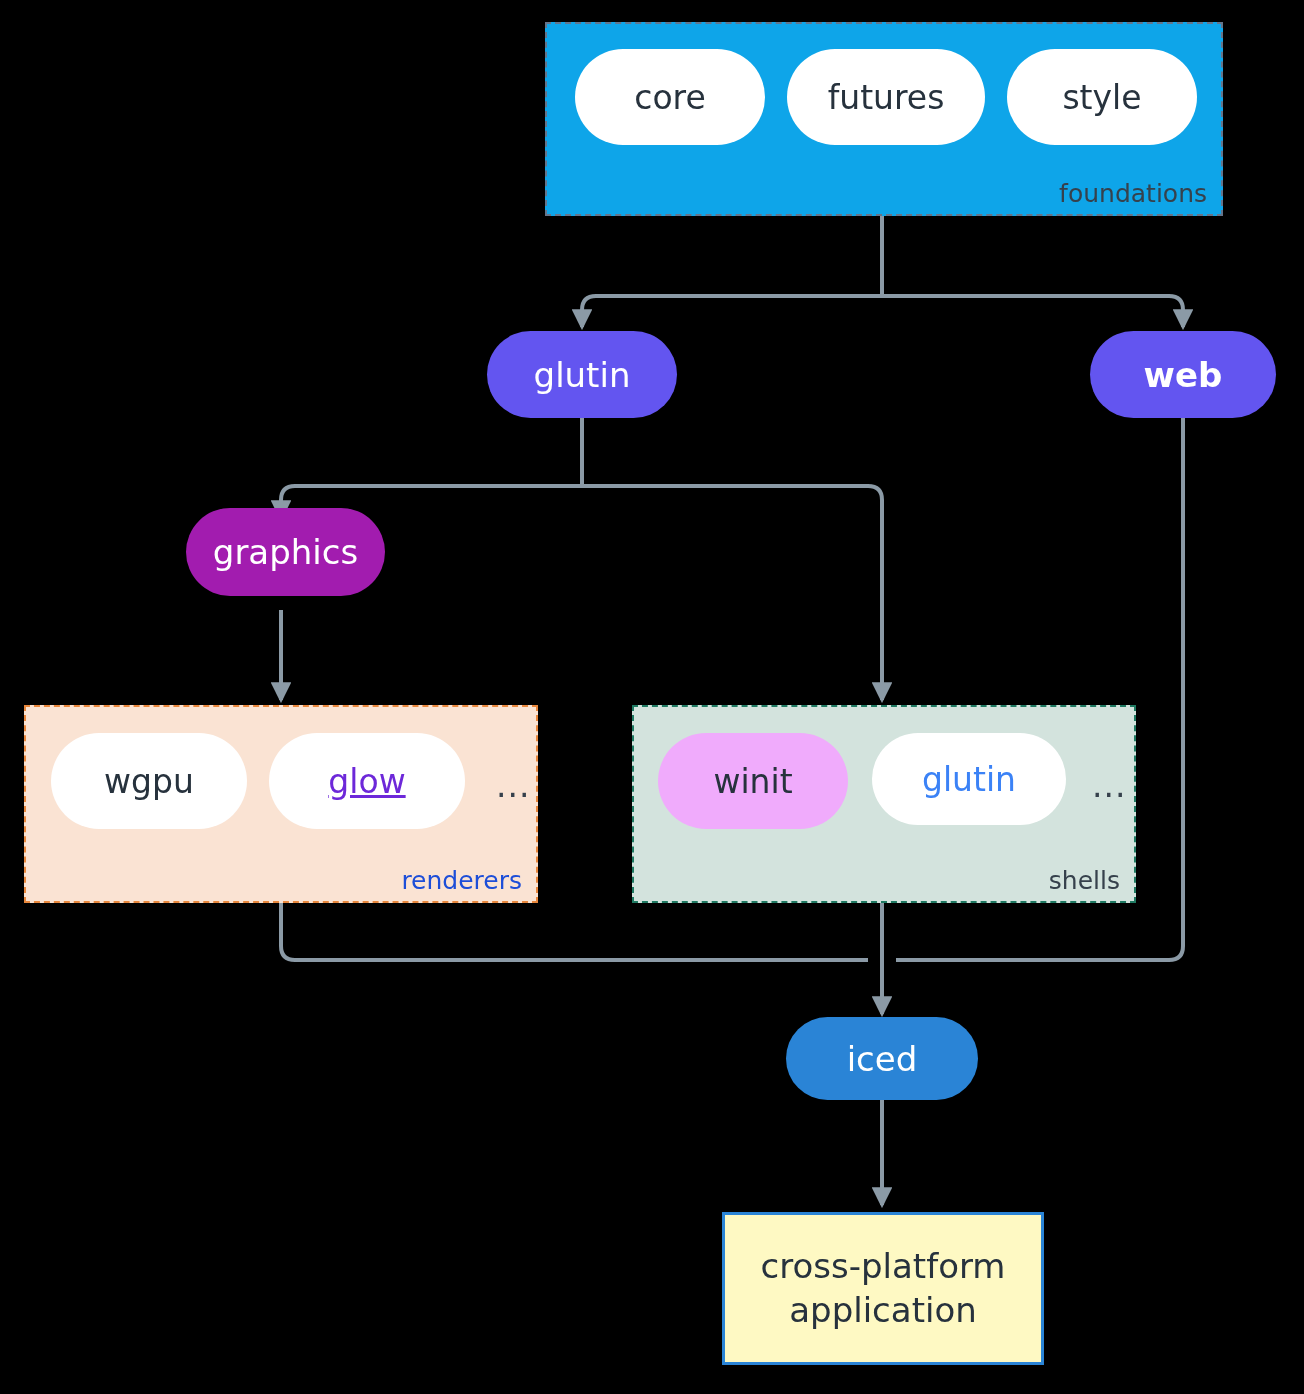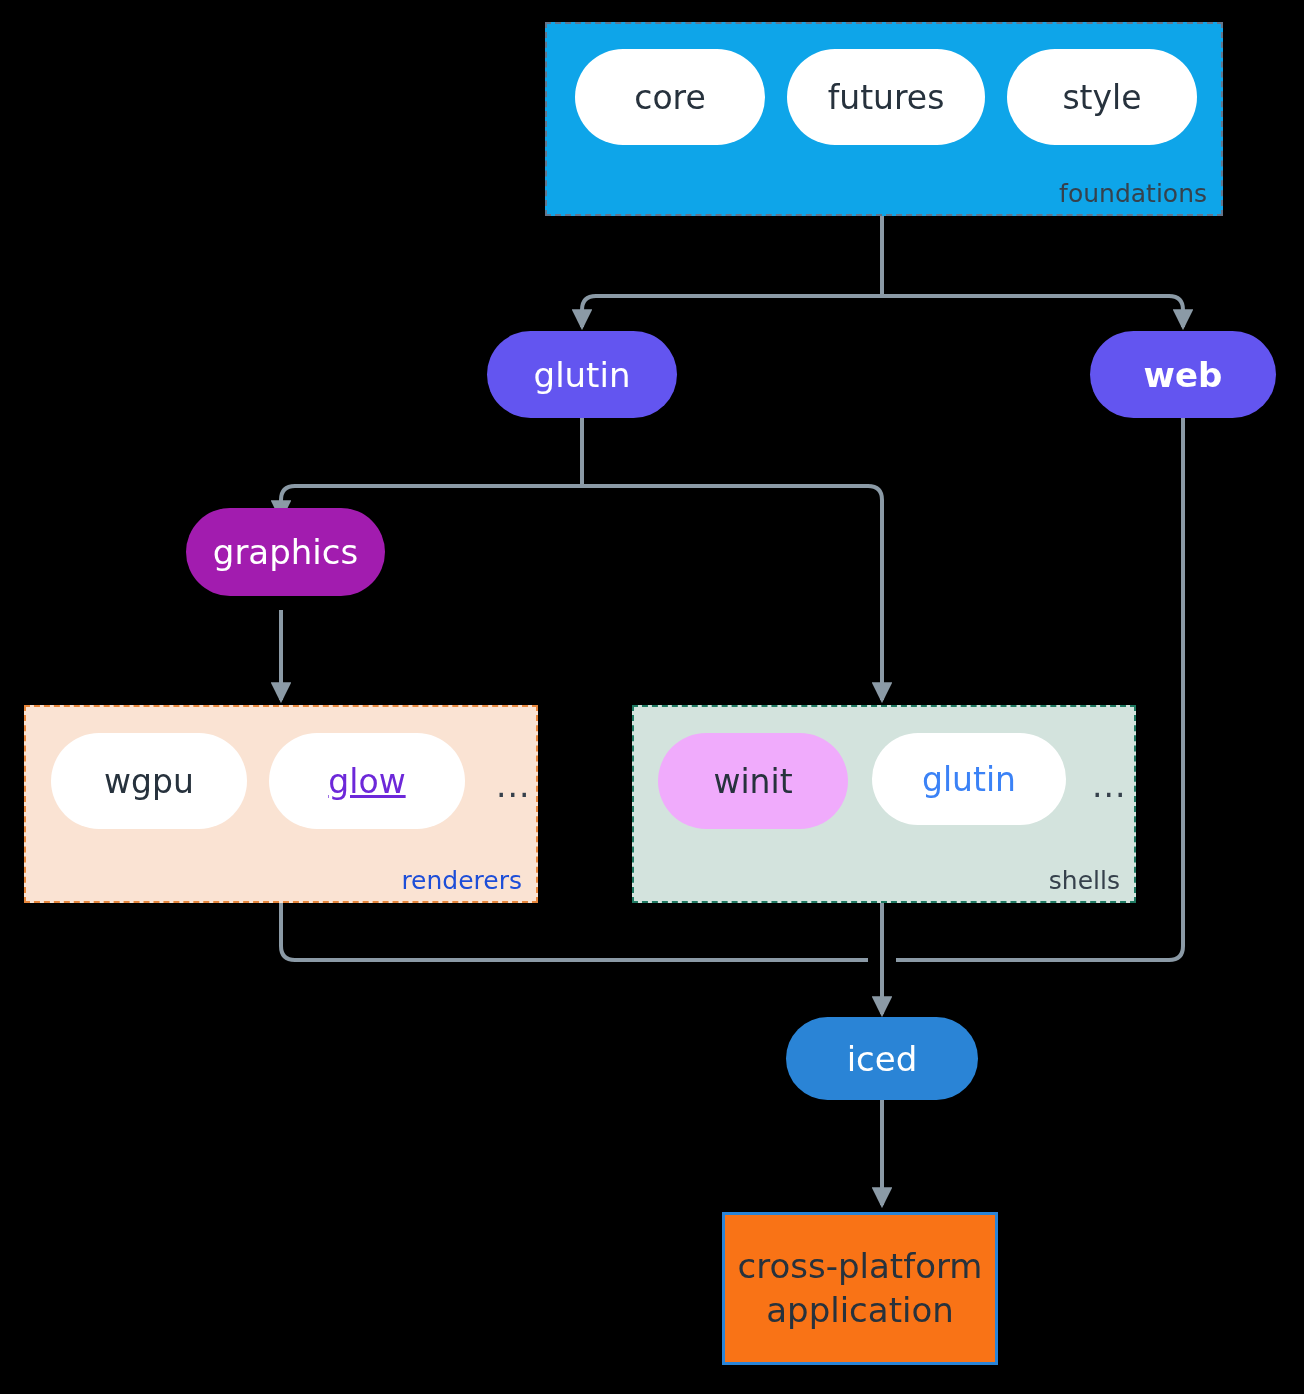--- a/index.html
+++ b/index.html
@@ -158,18 +158,18 @@
       <div class="pill" style="left: 238px; top: 26px; width: 194px; height: 92px; background: rgb(255, 255, 255); color: #3b82f6;">glutin</div>
       <div class="ellipsis" style="left: 458px; top: 62px; color: rgb(54, 65, 76);">...</div>
     </div>
     <div class="group-label" style="color: rgb(54, 65, 76);">shells</div>
   </div>
 
   <div class="node stadium" id="nd-iced" style="left: 786px; top: 1017px; width: 192px; height: 83px; background: rgb(42, 132, 214);">
     <span>iced</span>
   </div>
 
-  <div class="node rect-node" id="nd-application" style="left: 722px; top: 1212px; width: 276px; height: 153px; background: #f97316; border-color: rgb(42, 132, 214); color: rgb(39, 50, 61);">
+  <div class="node rect-node" id="nd-application" style="left: 722px; top: 1212px; width: 322px; height: 153px; background: #fef9c3; border-color: rgb(42, 132, 214); color: rgb(39, 50, 61);">
     <span>cross-platform</span>
     <span>application</span>
   </div>
 
 </div>
 
 </body></html>

